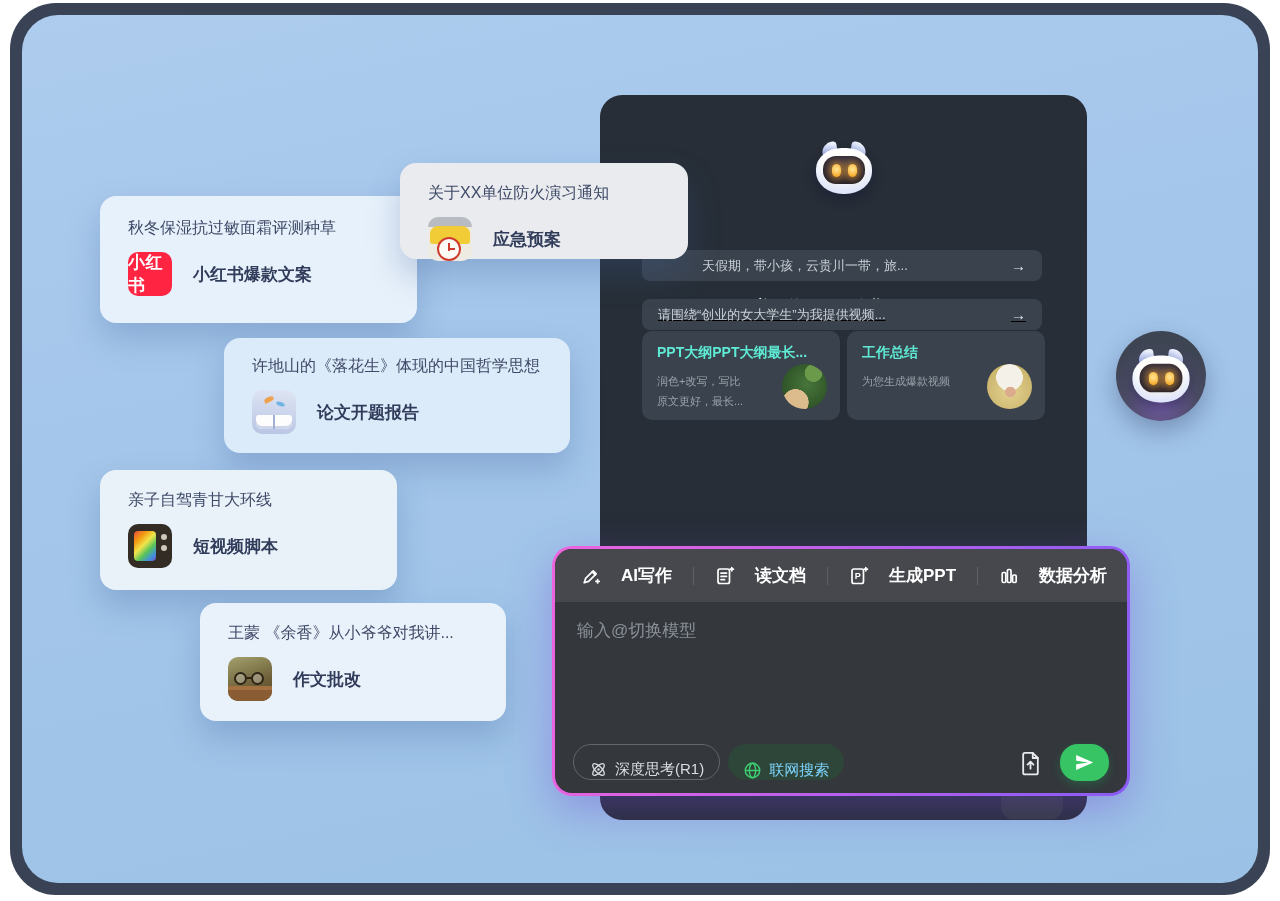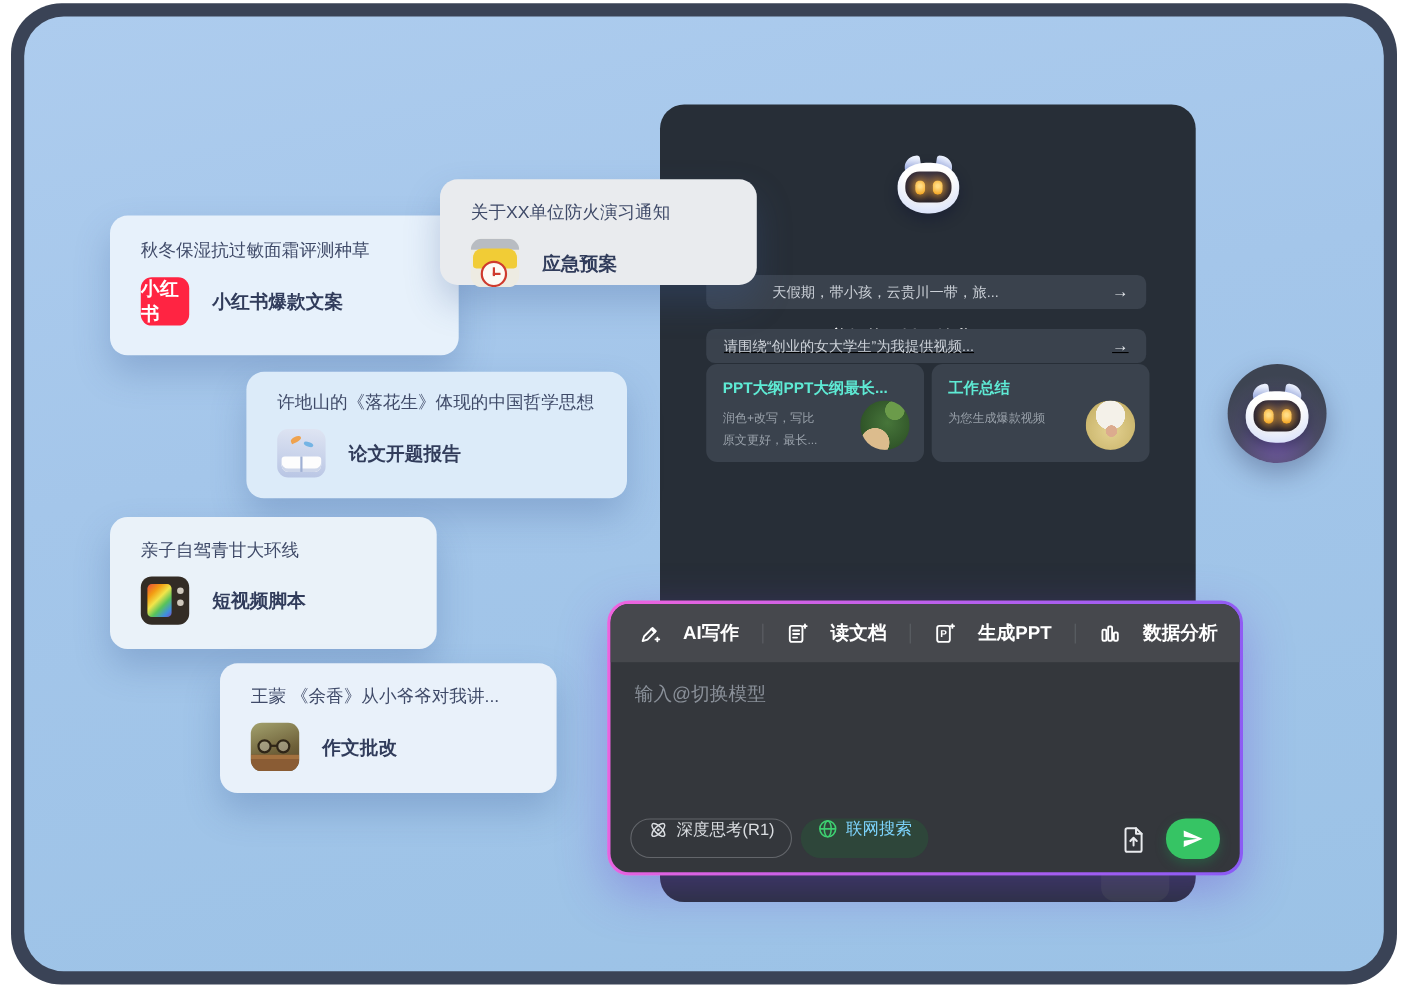--- a/index.html
+++ b/index.html
@@ -112,21 +112,21 @@
   .tabs{height:53px;flex:none;background:#46484d;display:flex;align-items:center;padding:0 8px 0 26px;}
   .tab{display:flex;align-items:center;gap:20px;color:#fff;font-size:17px;font-weight:bold;cursor:pointer;white-space:nowrap;}
   .tab svg{flex:none;}
   .tab-div{width:1px;height:18px;background:#5d6065;margin:0 21px;flex:none;}
   .composer-body{flex:1;display:flex;flex-direction:column;}
   .composer-input{flex:1;background:transparent;border:none;outline:none;resize:none;
                   padding:17px 22px;font-family:"Liberation Sans","DejaVu Sans",sans-serif;
                   font-size:17px;color:#dfe3ea;}
   .composer-input::placeholder{color:#8a9099;}
   .composer-footer{height:62px;flex:none;display:flex;align-items:center;padding:0 18px;}
-  .pill{height:36px;border-radius:18px;display:flex;align-items:flex-start;gap:7px;
+  .pill{height:36px;border-radius:18px;display:flex;align-items:flex-end;gap:7px;
         padding:0 15px;font-size:15px;box-sizing:border-box;cursor:pointer;white-space:nowrap;}
   .pill-think{border:1px solid #63666b;color:#d9dce0;background:transparent;}
   .pill-web{margin-left:8px;background:#2e463a;color:#7dd3fc;}
   .f-spacer{flex:1;}
   .upload-btn{width:32px;height:32px;display:flex;align-items:center;justify-content:center;cursor:pointer;}
   .send-btn{margin-left:14px;width:49px;height:37px;border-radius:18px;background:#36c464;
             display:flex;align-items:center;justify-content:center;cursor:pointer;
             box-shadow:0 4px 10px rgba(30,150,80,.35);}
 </style>
 </head>

